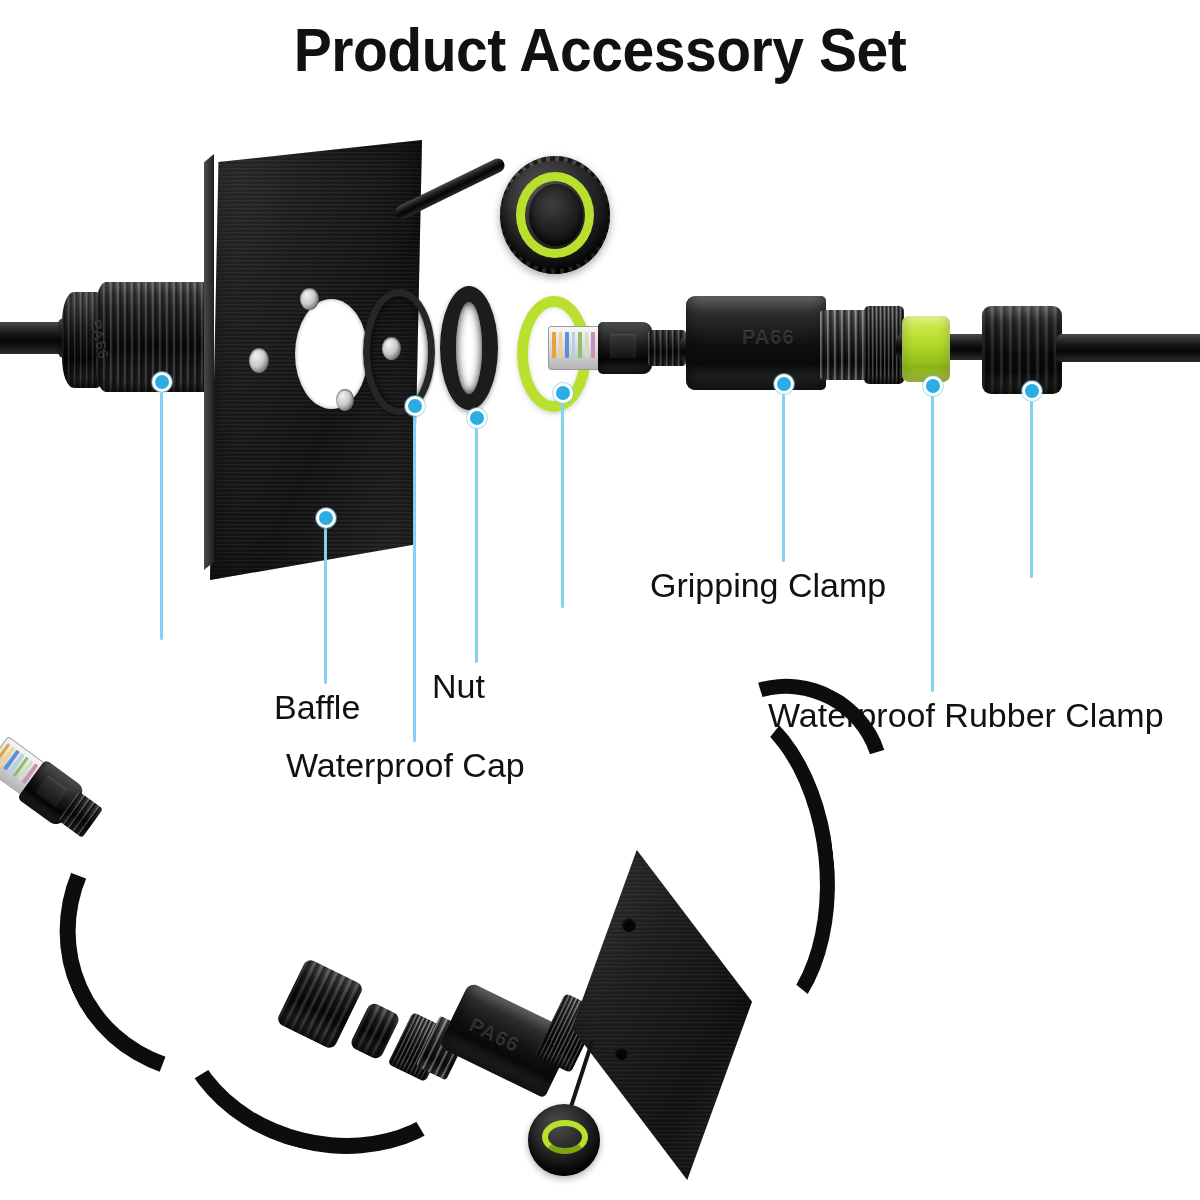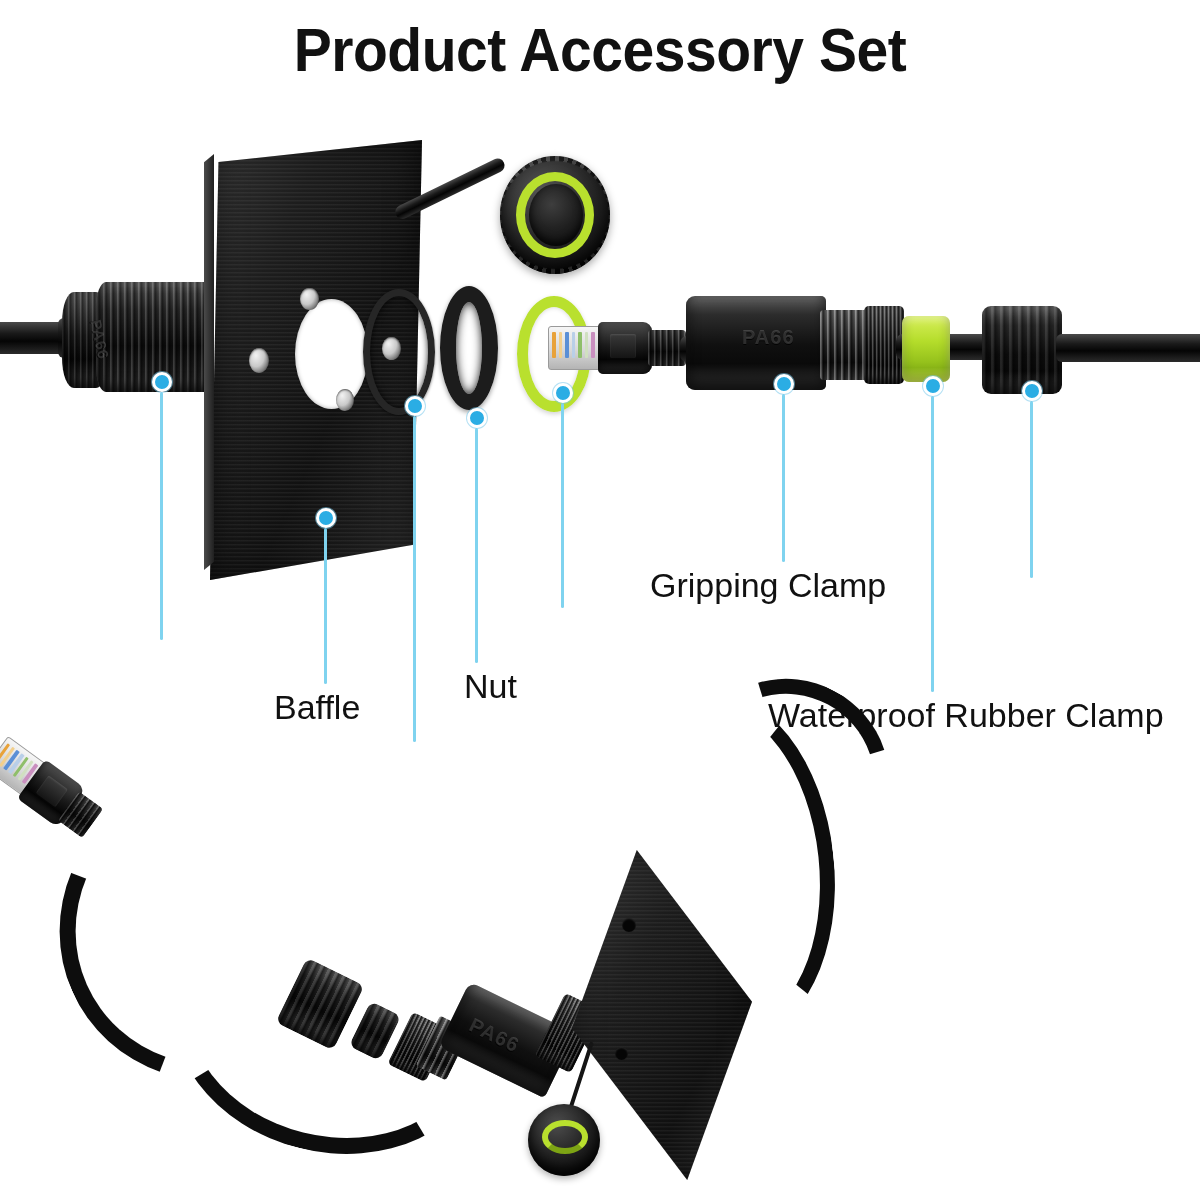--- a/index.html
+++ b/index.html
@@ -407,22 +407,23 @@
     <div class="lead-line" style="left:931px; top:396px; height:296px;"></div>
     <div class="lead-dot" style="left:923px; top:376px;"></div>
 
     <div class="lead-line" style="left:1030px; top:401px; height:177px;"></div>
     <div class="lead-dot" style="left:1022px; top:381px;"></div>
   </div>
 
 
   <div class="callout-label" style="left:274px; top:688px;">Baffle</div>
 
-
-  <div class="callout-label" style="left:432px; top:667px;margin-left:32px;">Nut</div>
+  <div class="callout-label" style="left:286px; top:746px;">Waterproof Cap</div>
+
+  <div class="callout-label" style="left:432px; top:667px;">Nut</div>
 
 
   <div class="callout-label" style="left:650px; top:566px;">Gripping Clamp</div>
 
   <div class="callout-label" style="left:768px; top:696px;">Waterproof Rubber Clamp</div>
 
 
   <div class="art" style="left:0; top:720px; width:1200px; height:480px;">
 
     <div class="rj45" style="left:8px; top:16px; width:130px; height:120px; transform:rotate(36deg); transform-origin:0 0;">

